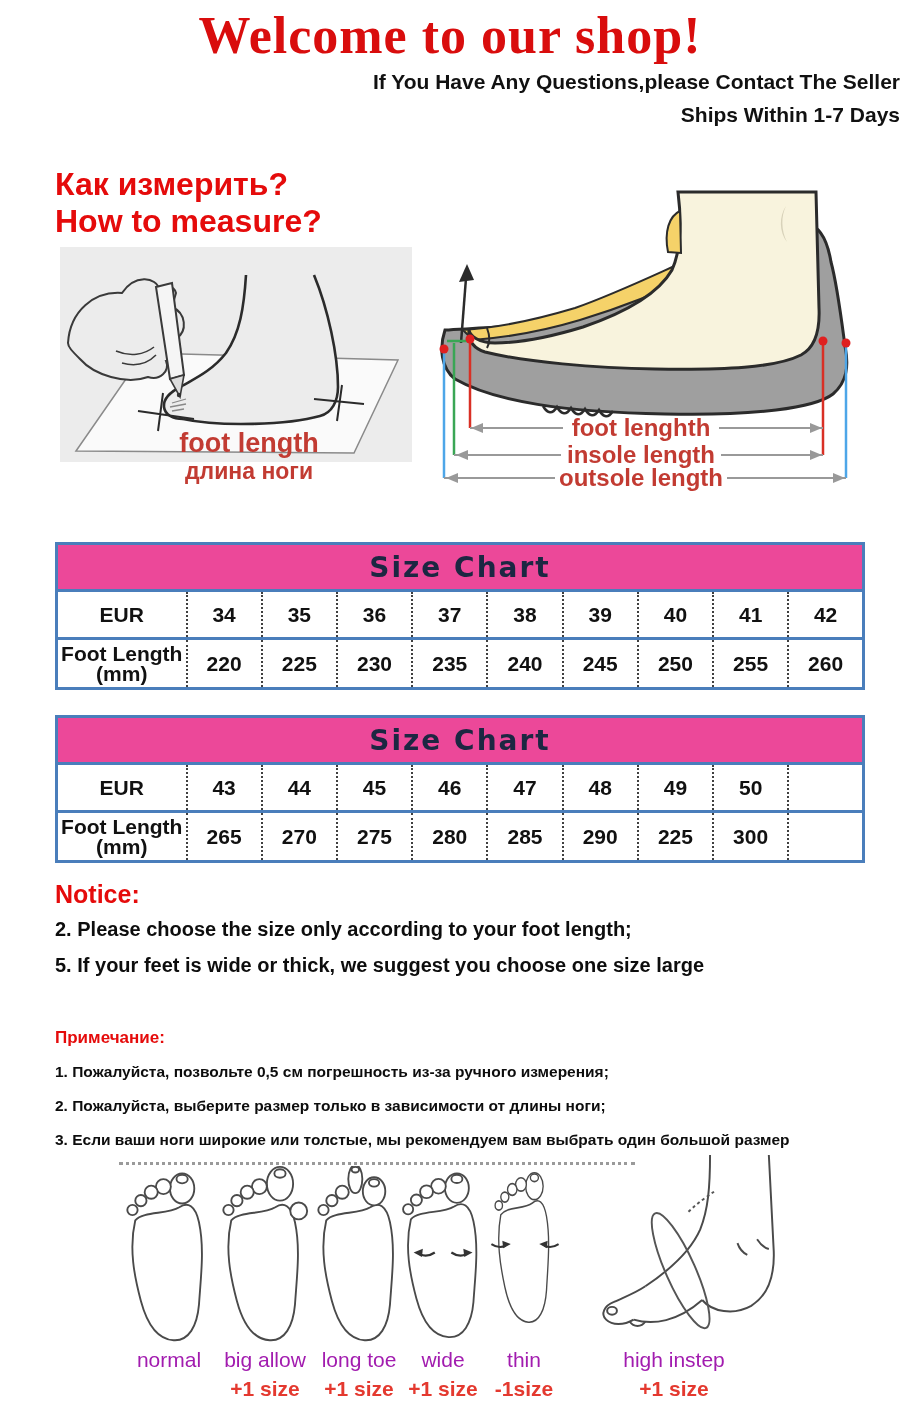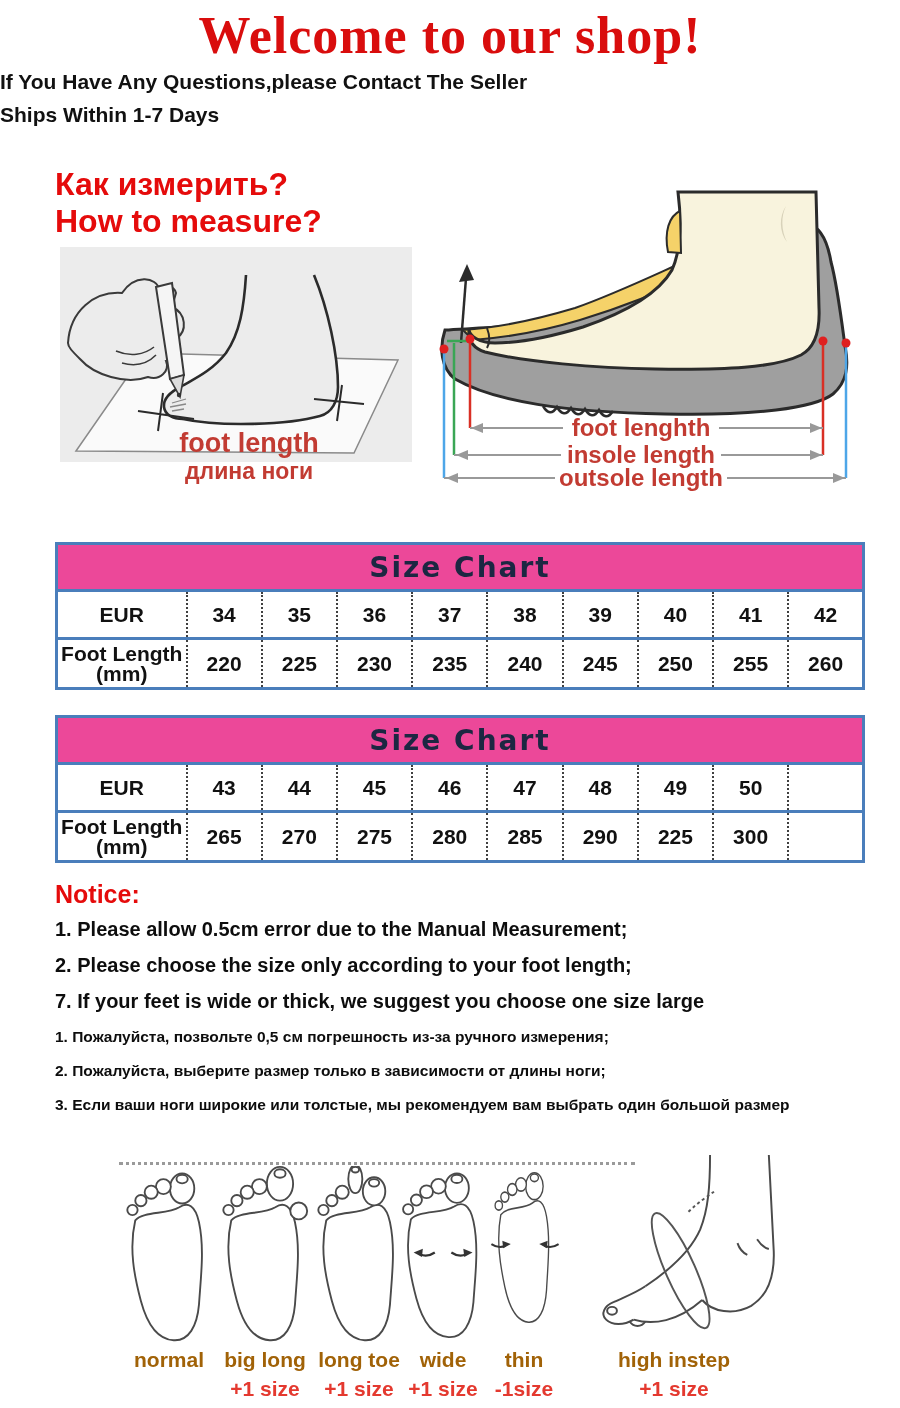--- a/index.html
+++ b/index.html
@@ -4,21 +4,21 @@
 <style>
   html,body{margin:0;padding:0;background:#fff;}
   body{width:900px;height:1408px;position:relative;overflow:hidden;
        font-family:"Liberation Sans", sans-serif;}
   .abs{position:absolute;}
 
   
   .shop-title{left:0;right:0;top:6px;text-align:center;
     font-family:"Liberation Serif", serif;font-weight:bold;
     font-size:52px;letter-spacing:1px;color:#d90d0d;}
-  .subtitle{left:0;right:0;text-align:left;font-weight:bold;
+  .subtitle{left:0;right:0;text-align:right;font-weight:bold;
     font-size:21px;color:#111;}
   .sub1{top:70px;} .sub2{top:103px;}
 
   
   .howto{left:55px;top:166px;color:#e50b0b;font-weight:bold;
     font-size:32px;line-height:37px;}
 
   
   .illus-left{left:60px;top:247px;width:352px;height:215px;background:#ececec;}
   .foot-length-label{left:73px;top:428px;width:352px;text-align:center;
@@ -51,21 +51,21 @@
   .notice-heading{color:#e50b0b;font-weight:bold;font-size:25px;margin:0 0 9px 0;}
   .notice-item{color:#0d0d0d;font-weight:bold;font-size:20px;margin:0 0 13px 0;}
   .notice-ru{left:55px;top:1028px;width:845px;}
   .notice-ru-heading{color:#e50b0b;font-weight:bold;font-size:17px;margin:0 0 15px 0;}
   .notice-ru-item{color:#0d0d0d;font-weight:bold;font-size:15.5px;margin:0 0 16px 0;}
 
   
   .dotted-line{left:119px;top:1162px;width:516px;border-top:3px dotted #9a9a9a;height:0;}
   .foot-svg{position:absolute;top:1166px;}
   .ft-label{position:absolute;top:1348px;transform:translateX(-50%);
-    font-weight:bold;font-size:21px;color:#a16207;white-space:nowrap;}
+    font-weight:normal;font-size:21px;color:#a21caf;white-space:nowrap;}
   .ft-adjust{position:absolute;top:1377px;transform:translateX(-50%);
     font-weight:bold;font-size:21px;color:#e4392f;white-space:nowrap;text-align:center;}
   .lineart{fill:#fff;stroke:#4a4a4a;stroke-width:2;}
   .lineartn{fill:none;stroke:#4a4a4a;stroke-width:2;}
 </style>
 </head>
 <body>
 
 <div class="abs shop-title">Welcome to our shop!</div>
 <div class="abs subtitle sub1">If You Have Any Questions,please Contact The Seller</div>
@@ -229,26 +229,26 @@
     <td>290</td>
     <td>225</td>
     <td>300</td>
     <td></td>
   </tr>
 </tbody>
   </table>
 
 <div class="abs notice">
   <div class="notice-heading">Notice:</div>
-  <div class="notice-item">1. Please allow 0.5cm error due to the Manual Measurement;</div>
   <div class="notice-item">2. Please choose the size only according to your foot length;</div>
-  <div class="notice-item">7. If your feet is wide or thick, we suggest you choose one size large</div>
+  <div class="notice-item">5. If your feet is wide or thick, we suggest you choose one size large</div>
 </div>
 
 <div class="abs notice-ru">
+  <div class="notice-ru-heading">Примечание:</div>
   <div class="notice-ru-item">1. Пожалуйста, позвольте 0,5 см погрешность из-за ручного измерения;</div>
   <div class="notice-ru-item">2. Пожалуйста, выберите размер только в зависимости от длины ноги;</div>
   <div class="notice-ru-item">3. Если ваши ноги широкие или толстые, мы рекомендуем вам выбрать один большой размер</div>
 </div>
 
 <div class="abs dotted-line"></div>
 
 <svg class="foot-svg" style="left:121px" width="96" height="178" viewBox="0 0 100 190" preserveAspectRatio="xMidYMin meet">
   <path class="lineart" d="M14,58 C7,88 13,118 20,144 C27,170 39,185 55,186 C71,187 80,171 82,148 C84,118 88,88 82,60 C78,42 70,38 61,44 C48,52 23,48 14,58 Z"></path>
   <ellipse class="lineart" cx="64" cy="24" rx="13" ry="16"></ellipse>
@@ -317,21 +317,21 @@
   <path class="lineartn" d="M82,136 C70,144 58,148 50,152 C40,156 36,164 42,170 C48,176 60,176 70,170"></path>
   <path class="lineartn" d="M70,170 C90,176 115,172 140,150"></path>
   <ellipse class="lineartn" cx="48" cy="161" rx="5" ry="4"></ellipse>
   <path class="lineartn" d="M66,172 C70,178 78,178 82,172"></path>
   <path class="lineartn" d="M176,92 C178,98 182,102 186,104 M196,88 C200,94 204,97 208,98"></path>
   <ellipse cx="118" cy="120" rx="15" ry="64" transform="rotate(-24 118 120)" fill="none" stroke="#555" stroke-width="2"></ellipse>
   <path d="M126,60 C136,50 146,44 154,38" fill="none" stroke="#555" stroke-width="2" stroke-dasharray="3,3"></path>
 </svg>
 
 <span class="ft-label" style="left:169px">normal</span>
-<span class="ft-label" style="left:265px">big long</span>
+<span class="ft-label" style="left:265px">big allow</span>
 <span class="ft-label" style="left:359px">long toe</span>
 <span class="ft-label" style="left:443px">wide</span>
 <span class="ft-label" style="left:524px">thin</span>
 <span class="ft-label" style="left:674px">high instep</span>
 
 <span class="ft-adjust" style="left:265px">+1 size</span>
 <span class="ft-adjust" style="left:359px">+1 size</span>
 <span class="ft-adjust" style="left:443px">+1 size</span>
 <span class="ft-adjust" style="left:524px">-1size</span>
 <span class="ft-adjust" style="left:674px">+1 size</span>

